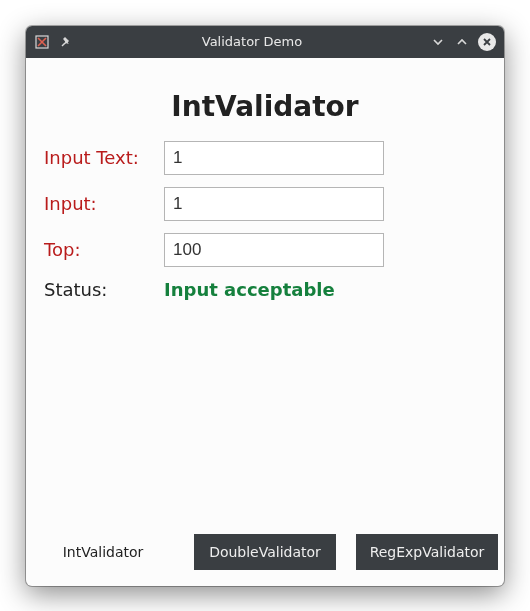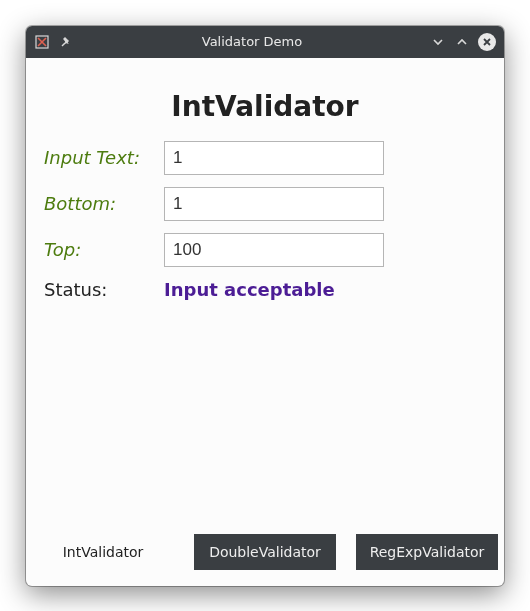--- a/index.html
+++ b/index.html
@@ -72,22 +72,21 @@
     color: #222;
   }
   .form-row {
     display: flex;
     align-items: center;
     margin-bottom: 12px;
   }
   .form-row .label {
     width: 120px;
     font-size: 18px;
-    color: #4d7c0f;
-    font-style: italic;
+    color: #b91c1c;
   }
   .form-row input {
     flex: 0 0 220px;
     width: 220px;
     height: 34px;
     border: 1px solid #b5b5b5;
     background: #fff;
     font-size: 17px;
     padding: 0 8px;
     color: #333;
@@ -98,21 +97,21 @@
     align-items: flex-start;
   }
   .status-row .label {
     width: 120px;
     font-size: 18px;
     color: #222;
   }
   .status-row .value {
     font-size: 18px;
     font-weight: 700;
-    color: #4c1d95;
+    color: #15803d;
   }
   .spacer { flex: 1; }
   .tabs {
     display: flex;
     gap: 0;
     justify-content: center;
     padding-bottom: 4px;
   }
   .tab {
     min-width: 142px;
@@ -180,21 +179,21 @@
   <div class="content">
 
     <h1 class="page-title">IntValidator</h1>
 
     <div class="form-row">
       <div class="label">Input Text:</div>
       <input type="text" value="1" style="">
     </div>
 
     <div class="form-row">
-      <div class="label">Bottom:</div>
+      <div class="label">Input:</div>
       <input type="text" value="1" style="">
     </div>
 
     <div class="form-row">
       <div class="label">Top:</div>
       <input type="text" value="100" style="">
     </div>
 
     <div class="status-row">
       <div class="label">Status:</div>

